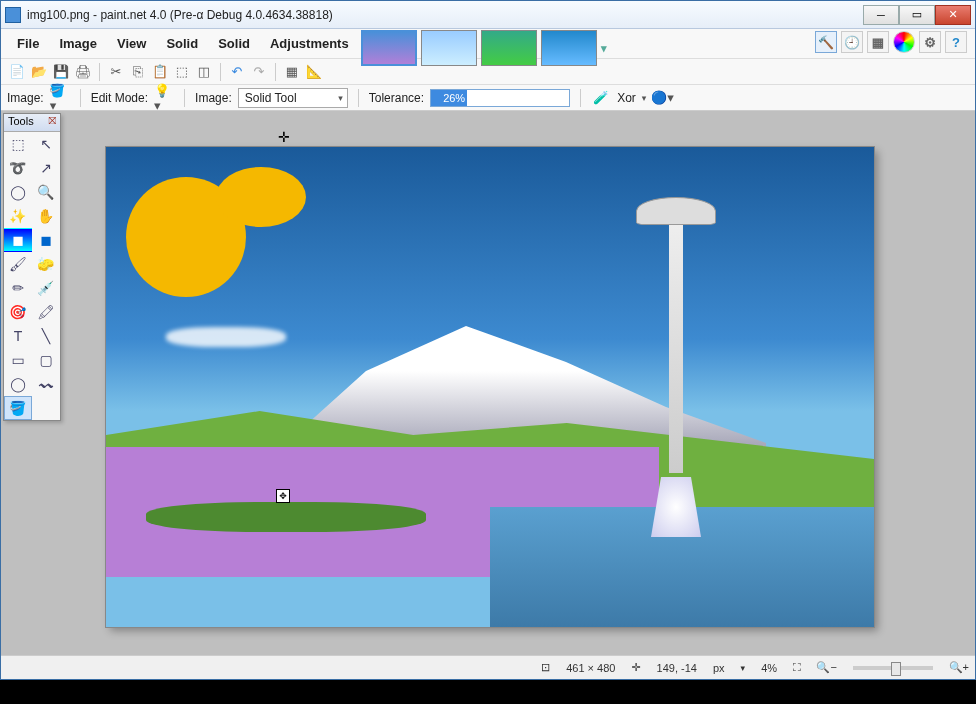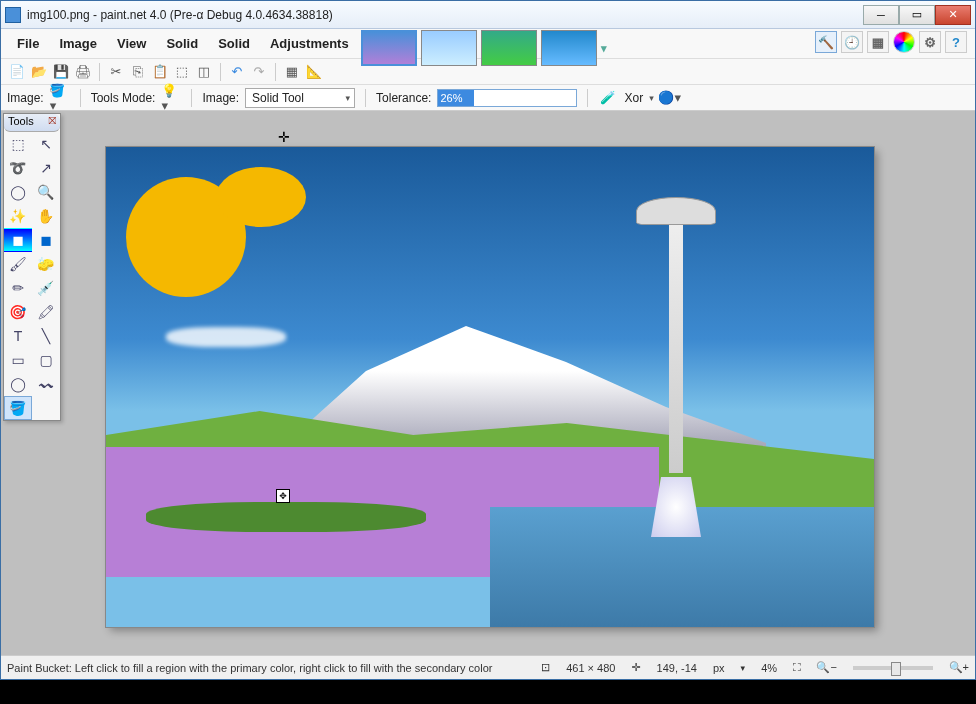--- a/index.html
+++ b/index.html
@@ -20,40 +20,40 @@
 .right-icons { position: absolute; right: 8px; top: 2px; display: flex; gap: 4px; }
 .ricon { width: 22px; height: 22px; border: 1px solid #ccc; background: #f4f4f4; display: flex; align-items: center; justify-content: center; font-size: 13px; color: #666; }
 .ricon.active { background: #e6f0fb; border-color: #7aa8d8; }
 .toolbar1 { height: 26px; background: #f8f8f8; border-bottom: 1px solid #ddd; display: flex; align-items: center; gap: 2px; padding: 0 6px; }
 .tbtn { width: 20px; height: 20px; display: flex; align-items: center; justify-content: center; font-size: 13px; color: #555; }
 .tsep { width: 1px; height: 18px; background: #ccc; margin: 0 4px; }
 .toolbar2 { height: 26px; background: #f8f8f8; border-bottom: 1px solid #ccc; display: flex; align-items: center; gap: 6px; padding: 0 6px; font-size: 12px; color: #222; }
 .combo { height: 20px; border: 1px solid #aaa; background: #fff; padding: 0 18px 0 6px; display: flex; align-items: center; position: relative; font-size: 12px; }
 .combo::after { content: "▾"; position: absolute; right: 4px; font-size: 9px; color: #555; }
 .tolerance-box { width: 140px; height: 18px; border: 1px solid #7aa8d8; background: #fff; display: flex; align-items: center; }
-.tol-fill { width: 26%; height: 100%; background: #3d8ae0; color: #fff; font-size: 11px; padding-left: 2px; display: flex; align-items: center; }
+.tol-fill { width: 26%; height: 100%; background: #3d8ae0; color: #fff; font-size: 11px; padding-left: 12px; display: flex; align-items: center; }
 .workspace { flex: 1; background: #bfbfbf; position: relative; overflow: hidden; }
 .canvas { position: absolute; left: 105px; top: 36px; width: 768px; height: 480px; background: linear-gradient(#1a5a9a 0%, #3d8ad0 40%, #7ac0e8 55%); box-shadow: 0 0 0 1px #888, 4px 4px 8px rgba(0,0,0,.3); overflow: hidden; }
 .sun { position: absolute; left: 20px; top: 20px; width: 160px; height: 130px; }
 .sun-big { position: absolute; left: 0; top: 10px; width: 120px; height: 120px; border-radius: 50%; background: #f5b800; }
 .sun-small { position: absolute; left: 90px; top: 0; width: 90px; height: 60px; border-radius: 50%; background: #f5b800; }
 .cloud { position: absolute; left: 60px; top: 180px; width: 120px; height: 20px; background: rgba(255,255,255,.8); border-radius: 40%; filter: blur(2px); }
 .mountain { position: absolute; left: 160px; top: 170px; width: 500px; height: 180px; background: linear-gradient(#fff 30%, #aab 70%, #789 100%); clip-path: polygon(0% 80%, 20% 30%, 40% 5%, 60% 25%, 80% 50%, 100% 70%, 100% 100%, 0% 100%); }
 .hills { position: absolute; left: 0; top: 240px; width: 100%; height: 120px; background: #6fb040; clip-path: polygon(0% 40%, 20% 20%, 40% 40%, 60% 30%, 100% 60%, 100% 100%, 0% 100%); }
 .purple { position: absolute; left: 0; top: 300px; width: 72%; height: 130px; background: #b77fd6; }
 .green-strip { position: absolute; left: 40px; top: 355px; width: 280px; height: 30px; background: #4d8a30; border-radius: 40%; }
 .water { position: absolute; right: 0; bottom: 0; width: 50%; height: 120px; background: linear-gradient(#5aa0d0,#3d7aa8); }
 .tower { position: absolute; left: 555px; top: 50px; width: 30px; height: 340px; }
 .tower-top { position: absolute; top: 0; left: -25px; width: 80px; height: 28px; background: #ddd; border-radius: 50% 50% 10% 10%; border: 1px solid #999; }
 .tower-neck { position: absolute; top: 26px; left: 8px; width: 14px; height: 250px; background: linear-gradient(#eee,#ccc); }
 .tower-base { position: absolute; bottom: 0; left: -10px; width: 50px; height: 60px; background: radial-gradient(#fff,#cce); clip-path: polygon(20% 0%, 80% 0%, 100% 100%, 0% 100%); }
 .cursor-cross { position: absolute; left: 173px; top: 17px; font-size: 14px; color: #000; }
 .cursor-move { position: absolute; left: 170px; top: 342px; width: 14px; height: 14px; background: #fff; border: 1px solid #000; display: flex; align-items: center; justify-content: center; font-size: 9px; }
 .tools-panel { position: absolute; left: 2px; top: 2px; width: 58px; background: #f6f6f6; border: 1px solid #888; box-shadow: 2px 2px 4px rgba(0,0,0,.2); }
-.tools-title { height: 18px; background: linear-gradient(#e8eef8,#d0dcf0); font-size: 11px; padding: 1px 4px; border-bottom: 1px solid #aaa; display: flex; border-radius: 6px; }
+.tools-title { height: 18px; background: linear-gradient(#e8eef8,#d0dcf0); font-size: 11px; padding: 1px 4px; border-bottom: 1px solid #aaa; display: flex; }
 .tools-title span:first-child { flex: 1; }
 .tools-close { color: #a03020; font-size: 10px; }
 .tools-grid { display: grid; grid-template-columns: 1fr 1fr; }
 .tool { width: 28px; height: 24px; display: flex; align-items: center; justify-content: center; font-size: 14px; border: 1px solid transparent; color: #446; }
 .tool.sel { background: #cfe4fb; border: 1px solid #7aa8d8; }
 .statusbar { height: 24px; background: #f0f0f0; border-top: 1px solid #ccc; display: flex; align-items: center; font-size: 11px; color: #333; padding: 0 6px; gap: 16px; position: absolute; bottom: 0; left: 0; right: 0; }
 .statusbar .spacer { flex: 1; }
 .slider { width: 80px; height: 4px; background: #ccc; position: relative; }
 .slider::after { content: ""; position: absolute; left: 38px; top: -4px; width: 8px; height: 12px; background: #e8e8e8; border: 1px solid #888; }
 </style>
@@ -115,21 +115,21 @@
     <div class="tbtn" style="color:#aaa">↷</div>
     <div class="tsep"></div>
     <div class="tbtn">▦</div>
     <div class="tbtn">📐</div>
   </div>
 
   <div class="toolbar2">
     <span>Image:</span>
     <div class="tbtn">🪣▾</div>
     <div class="tsep"></div>
-    <span>Tools Mode:</span>
+    <span>Edit Mode:</span>
     <div class="tbtn">💡▾</div>
     <div class="tsep"></div>
     <span>Image:</span>
     <div class="combo" style="width:110px">
         <span>Solid Tool</span>
       </div>
     <div class="tsep"></div>
     <span>Tolerance:</span>
     <div class="tolerance-box">
       <div class="tol-fill">26%</div>
@@ -190,21 +190,20 @@
         <div class="tool">▢</div>
         <div class="tool">◯</div>
         <div class="tool">〰</div>
         <div class="tool sel">🪣</div>
         <div class="tool"></div>
       </div>
     </div>
   </div>
 
   <div class="statusbar">
-    <span>Paint Bucket: Left click to fill a region with the primary color, right click to fill with the secondary color</span>
     <div class="spacer"></div>
     <span>⊡</span>
     <span>461 × 480</span>
     <span>✛</span>
     <span>149, -14</span>
     <span>px</span>
       <span style="font-size:9px">▾</span>
     <span>4%</span>
     <span>⛶</span>
     <span>🔍−</span>

